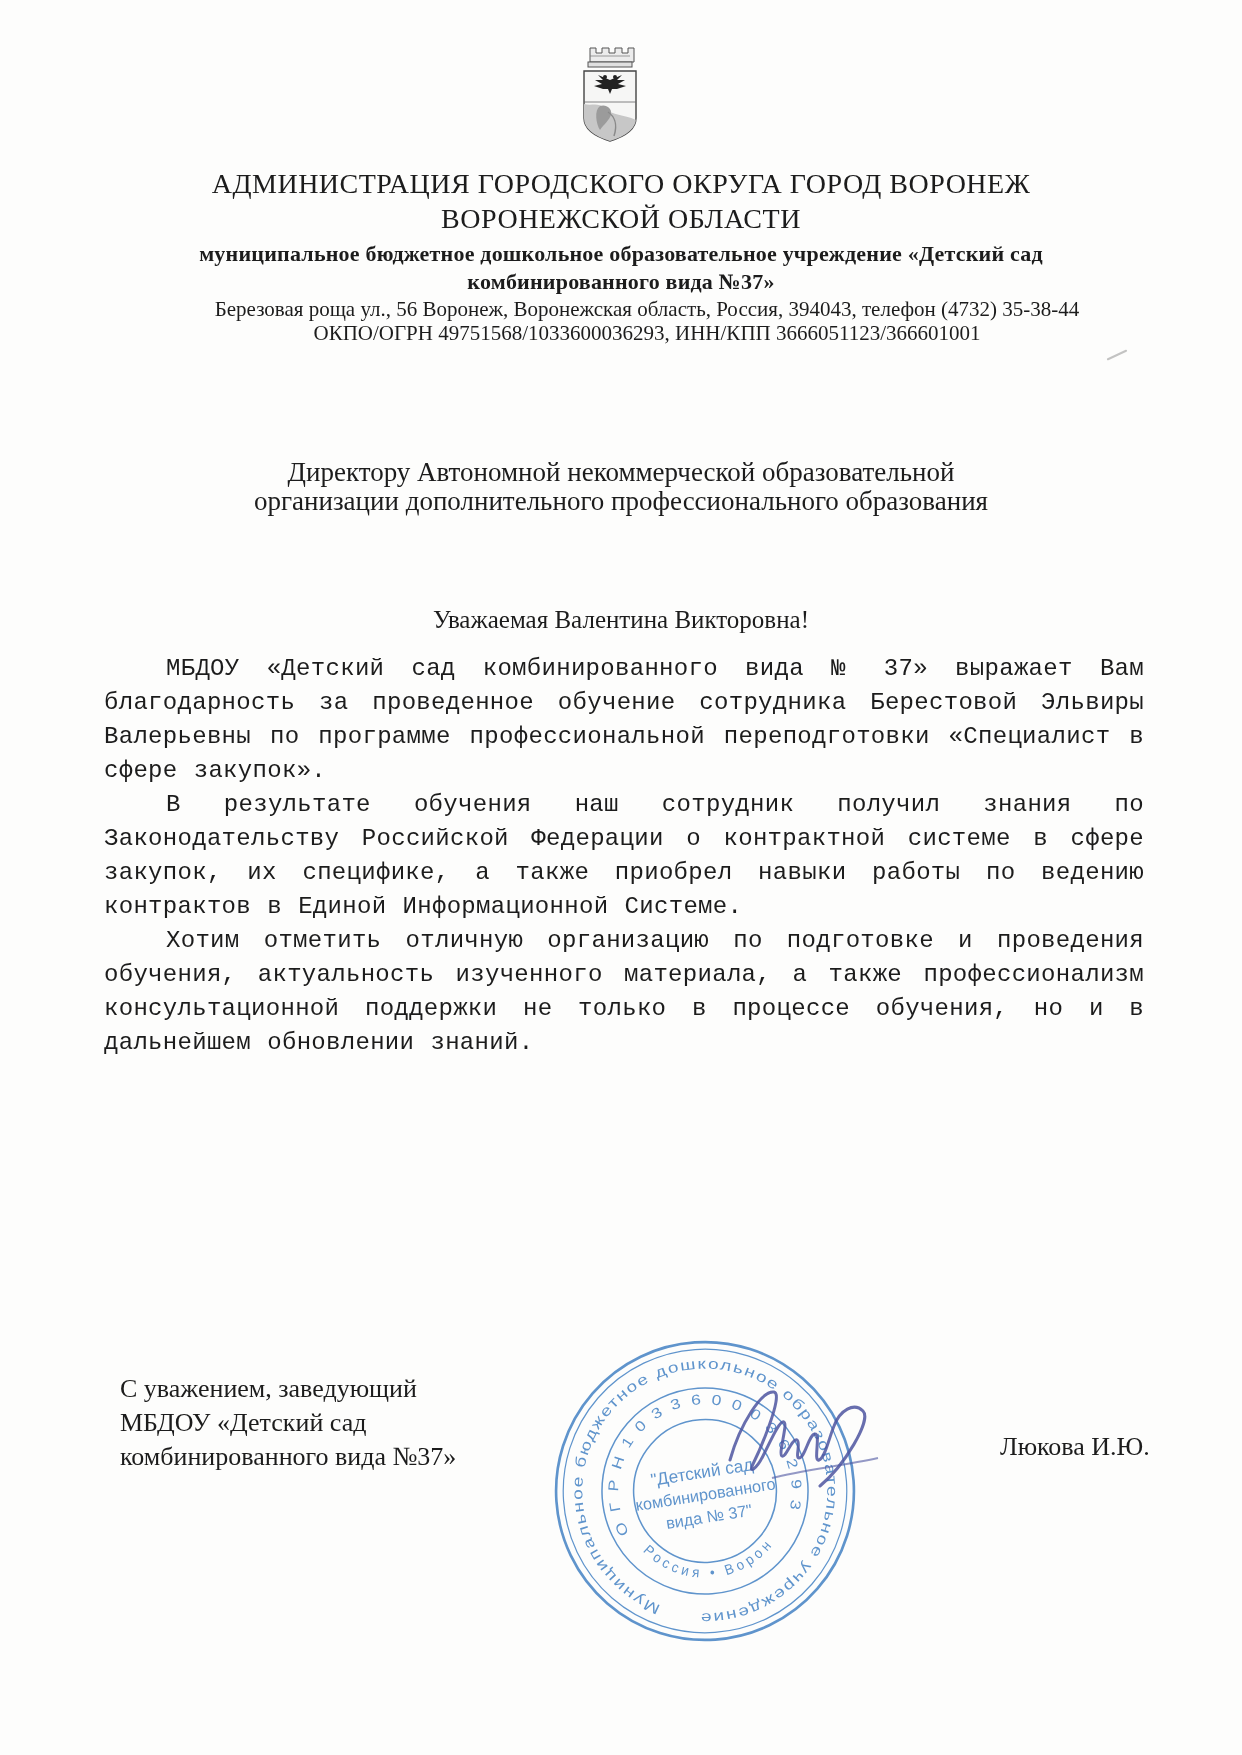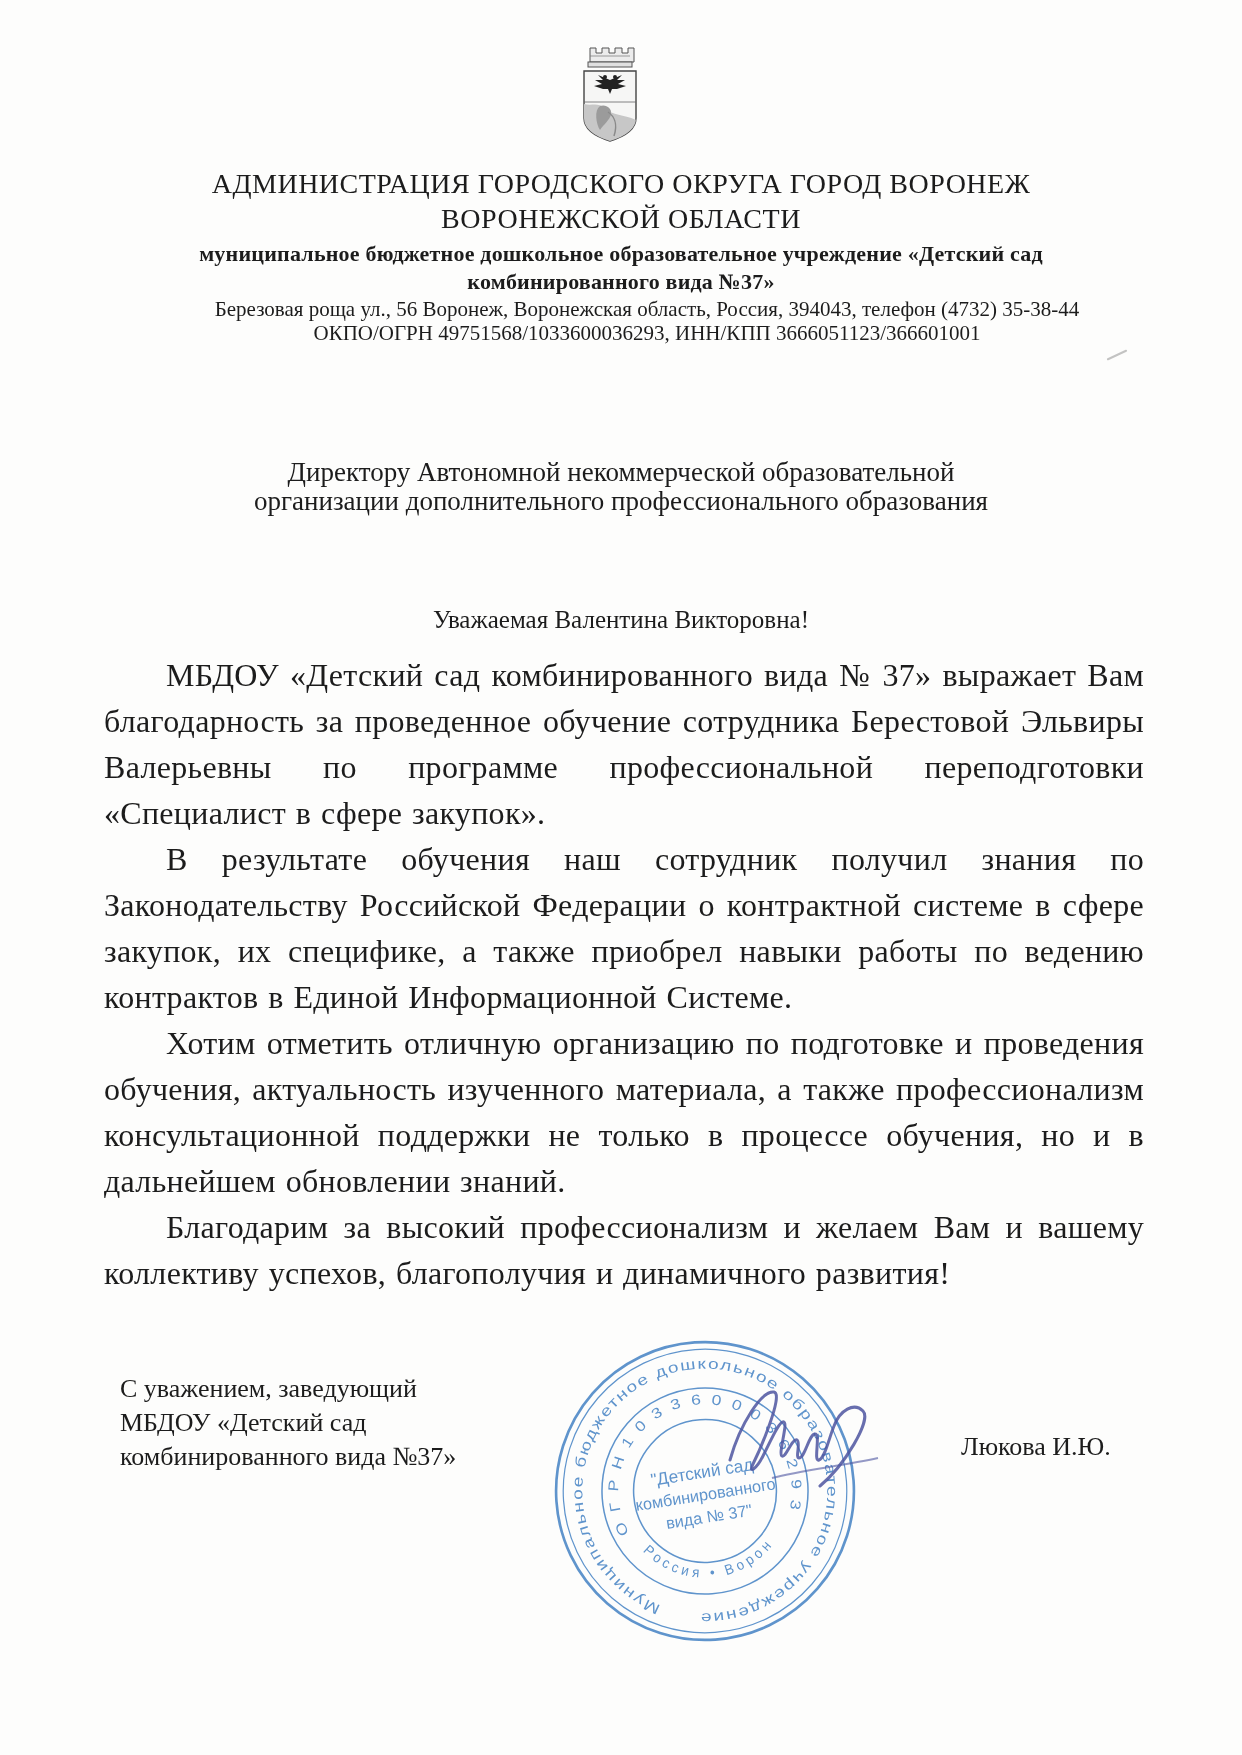--- a/index.html
+++ b/index.html
@@ -23,29 +23,29 @@
   .addr1{top:297px;}
   .addr2{top:321px;}
   .doc-title{top:424px;font-size:27px;font-weight:bold;letter-spacing:.6px;}
   .addressee{font-size:27px;line-height:29px;}
   .addr-l0{top:458px;}
   .addr-l1{top:487px;}
   .addr-l2{top:516px;}
   .salutation{top:606px;font-size:25px;}
   .body-block{
     position:absolute;left:104px;top:652px;width:1040px;
-    font-size:32px;line-height:46px;text-align:justify;
-    letter-spacing:.3px;word-spacing:1.5px;
+    font-size:24px;line-height:34px;text-align:justify;
+    letter-spacing:.3px;word-spacing:1.5px;font-family:Liberation Mono, monospace;
   }
   .body-block p{margin:0;text-indent:62px;}
   .closing{
     position:absolute;left:120px;top:1372px;
     font-size:26px;line-height:34px;
   }
-  .sig-name{position:absolute;left:961px;top:1432px;font-size:26px;}
+  .sig-name{position:absolute;left:1000px;top:1432px;font-size:26px;}
   .stamp{position:absolute;left:552px;top:1338px;width:306px;height:306px;opacity:.88;}
   .signature-scrawl{position:absolute;left:712px;top:1362px;width:190px;height:150px;}
   .scan-artifact{
     position:absolute;left:1106px;top:354px;width:22px;height:2px;
     background:#aaa;transform:rotate(-25deg);border-radius:2px;opacity:.7;
   }
 </style>
 </head>
 <body>
 
@@ -82,21 +82,20 @@
 
   <div class="centered addressee addr-l0">Директору Автономной некоммерческой образовательной</div>
   <div class="centered addressee addr-l1">организации дополнительного профессионального образования</div>
 
   <div class="centered salutation">Уважаемая Валентина Викторовна!</div>
 
   <div class="body-block">
     <p>МБДОУ «Детский сад комбинированного вида № 37» выражает Вам благодарность за проведенное обучение сотрудника Берестовой Эльвиры Валерьевны по программе профессиональной переподготовки «Специалист в сфере закупок».</p>
     <p>В результате обучения наш сотрудник получил знания по Законодательству Российской Федерации о контрактной системе в сфере закупок, их специфике, а также приобрел навыки работы по ведению контрактов в Единой Информационной Системе.</p>
     <p>Хотим отметить отличную организацию по подготовке и проведения обучения, актуальность изученного материала, а также профессионализм консультационной поддержки не только в процессе обучения, но и в дальнейшем обновлении знаний.</p>
-    <p>Благодарим за высокий профессионализм и желаем Вам и вашему коллективу успехов, благополучия и динамичного развития!</p>
   </div>
 
   <div class="closing">
     <div>С уважением, заведующий</div>
     <div>МБДОУ «Детский сад</div>
     <div>комбинированного вида №37»</div>
   </div>
 
   <div class="sig-name">Люкова И.Ю.</div>
 

